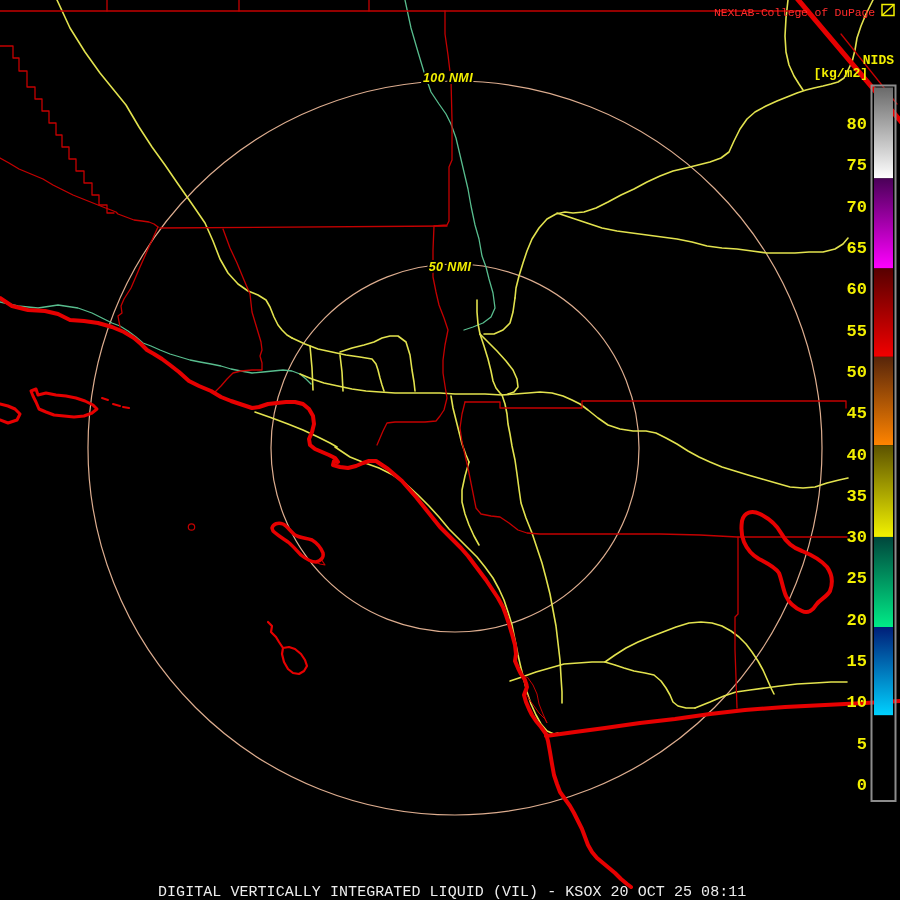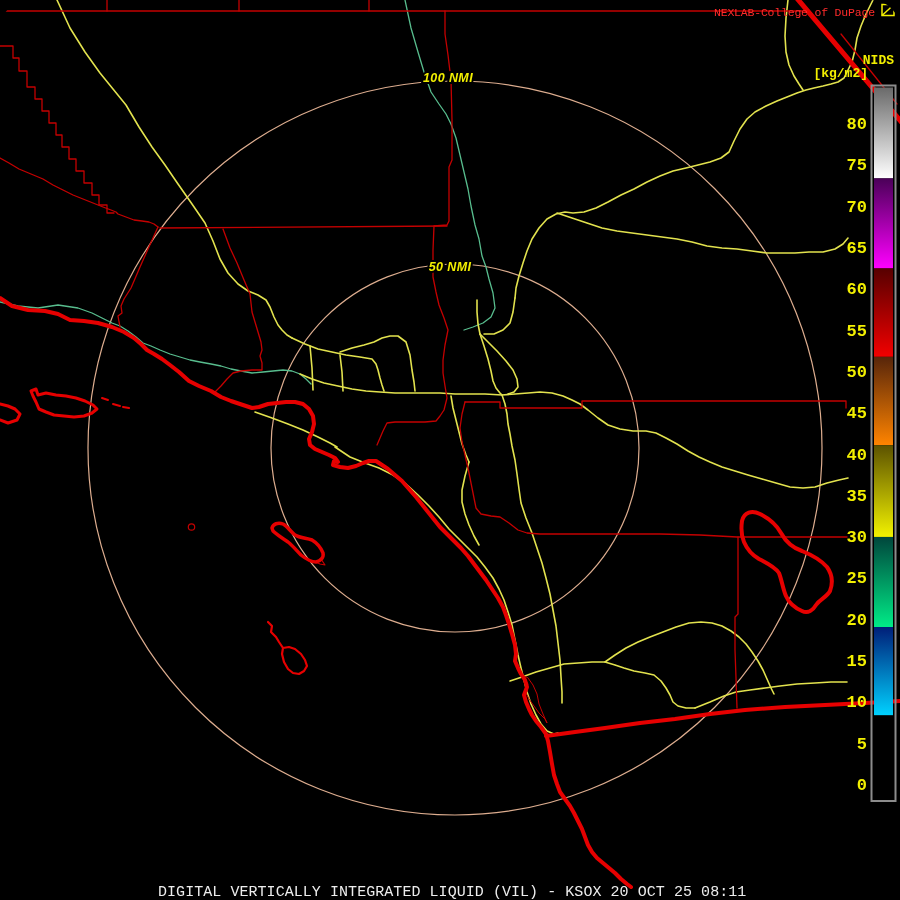--- a/index.html
+++ b/index.html
@@ -1,17 +1,17 @@
 <!DOCTYPE html>
 <html><head>
 <meta charset="utf-8">
 <style>
   html,body{margin:0;padding:0;background:#000;}
   .stage{position:relative;width:900px;height:900px;background:#000;overflow:hidden;
-         font-family:"Liberation Mono","DejaVu Sans Mono",monospace;border-radius:29px;}
+         font-family:"Liberation Mono","DejaVu Sans Mono",monospace;}
   svg{display:block}
   text{white-space:pre}
   .brand{font-size:11.5px;letter-spacing:-0.2px;}
   .nids{font-size:13px;font-weight:bold;}
   .units{font-size:13px;font-weight:bold;}
   .ringlab{font-family:"Liberation Sans","DejaVu Sans",sans-serif;
            font-size:12.5px;font-weight:bold;font-style:italic;letter-spacing:0.4px;
            paint-order:stroke;stroke:#000;stroke-width:4px;}
   .caption{font-size:15px;letter-spacing:0.05px;}
   .ticklab{font-size:17px;font-weight:bold;}

